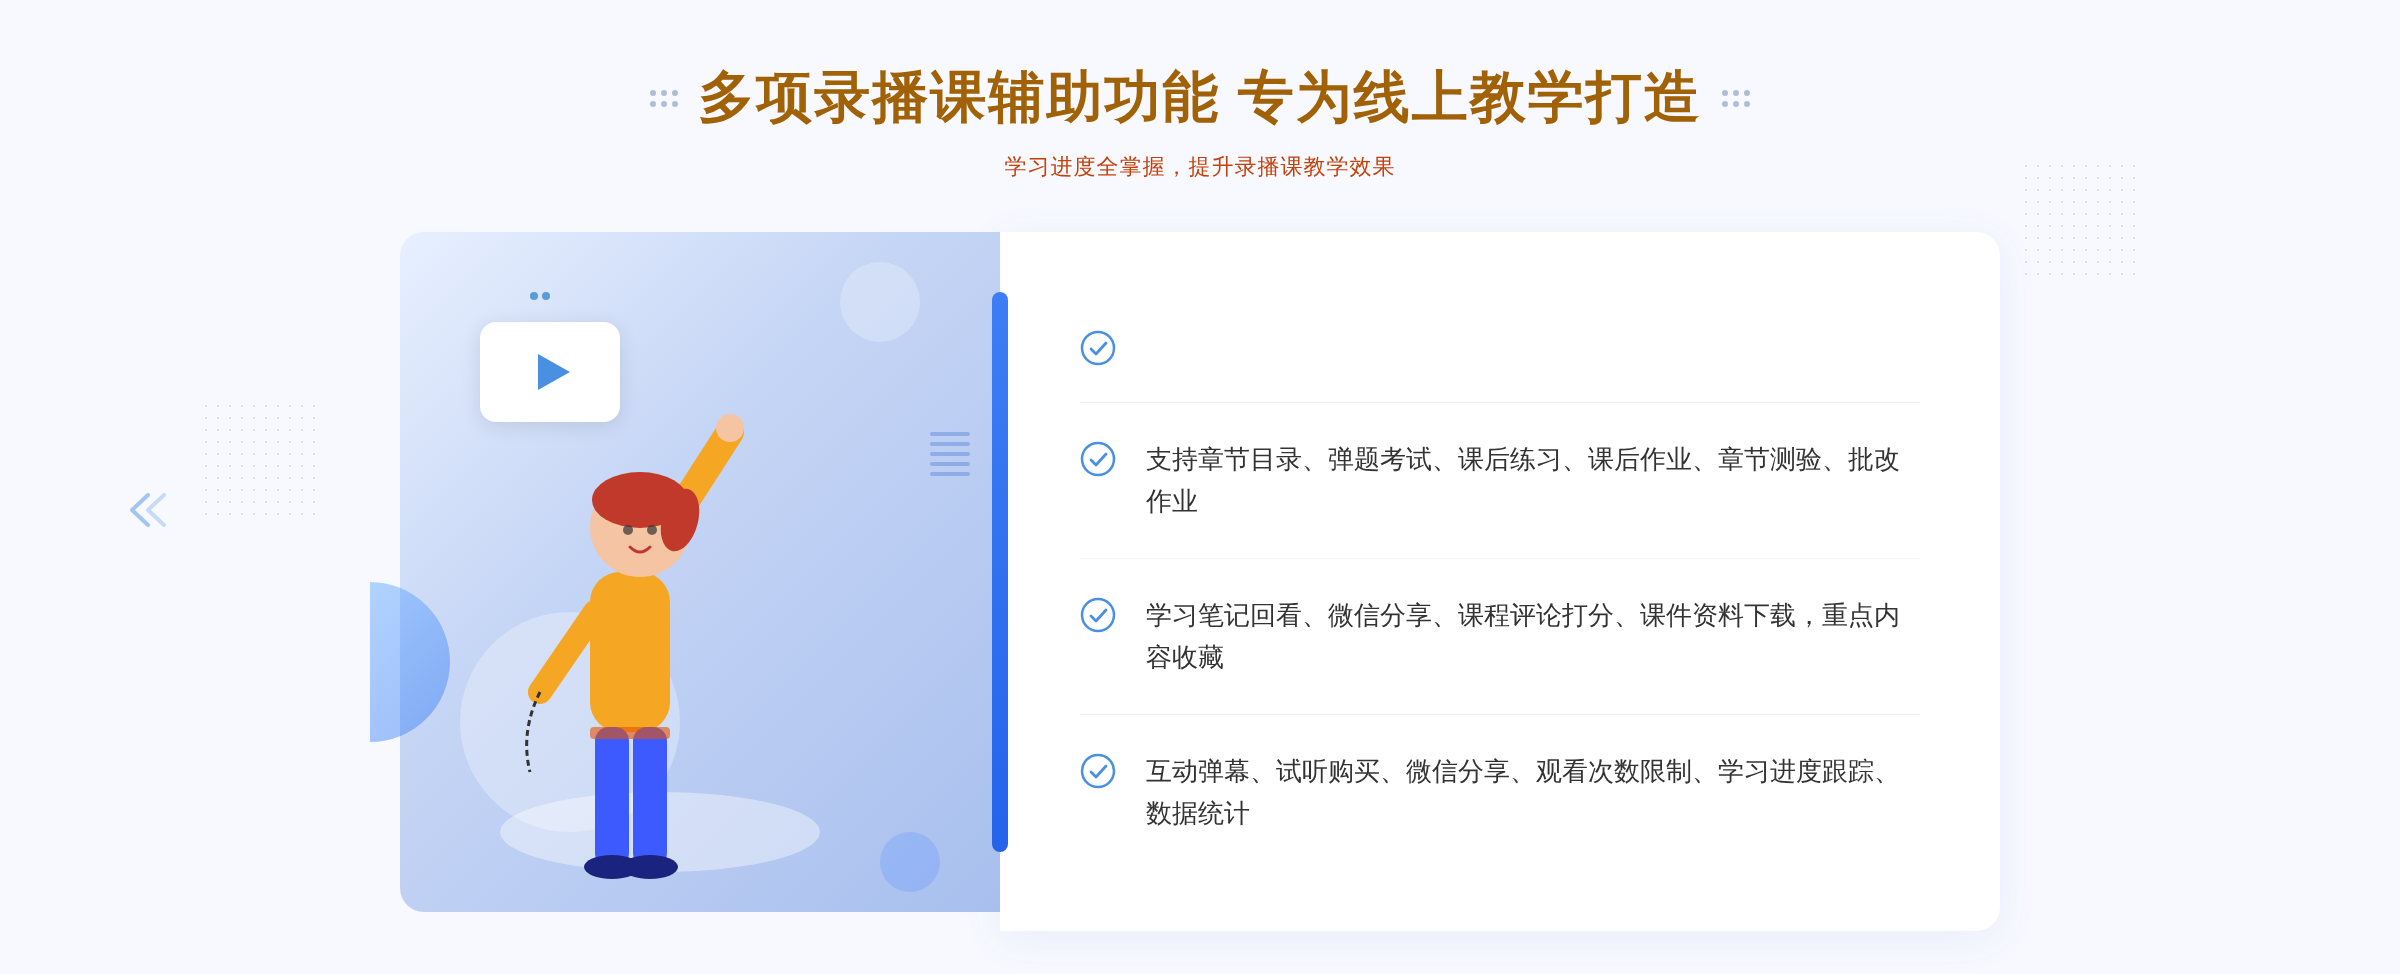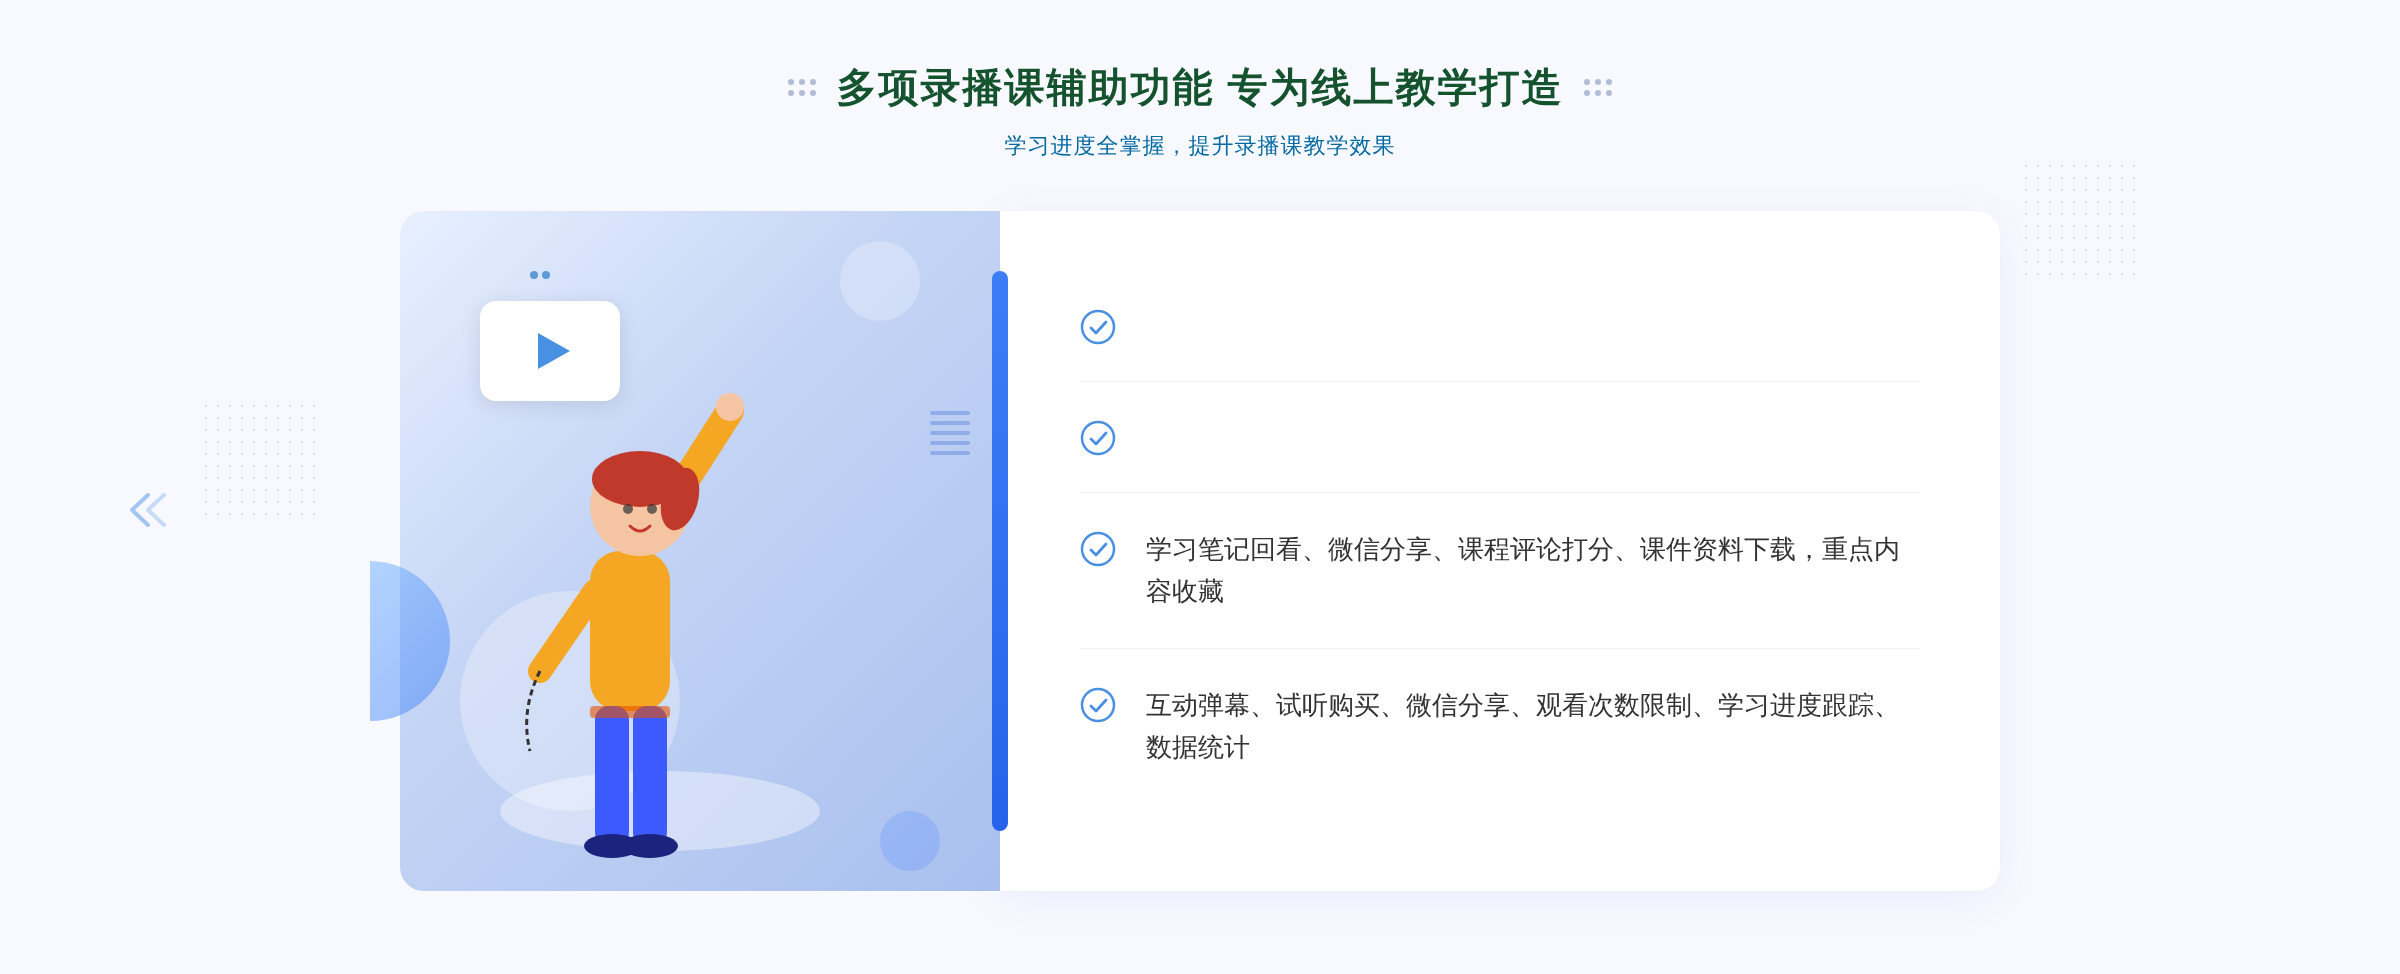--- a/index.html
+++ b/index.html
@@ -77,29 +77,29 @@
       height: 6px;
       background: #b0bcd8;
       border-radius: 50%;
     }
     .header-dots-row {
       display: flex;
       gap: 5px;
     }
 
     .main-title {
-      font-size: 40px;
+      font-size: 56px;
       font-weight: 700;
-      color: #14532d;
+      color: #a16207;
       letter-spacing: 2px;
     }
 
     .sub-title {
       font-size: 22px;
-      color: #0369a1;
+      color: #c2410c;
       margin-top: 16px;
       font-weight: 400;
       letter-spacing: 1px;
     }
 
     
     .content-area {
       display: flex;
       align-items: flex-start;
       width: 1600px;
@@ -394,20 +394,21 @@
         </div>
       </div>
 
       <div class="feature-item">
         <div class="check-icon">
           <svg viewBox="0 0 36 36" fill="none" xmlns="http://www.w3.org/2000/svg">
             <circle cx="18" cy="18" r="16" stroke="#4a90e2" stroke-width="2.5"></circle>
             <polyline points="11,19 16,24 26,13" stroke="#4a90e2" stroke-width="2.8" stroke-linecap="round" stroke-linejoin="round" fill="none"></polyline>
           </svg>
         </div>
+        <span class="feature-text">支持章节目录、弹题考试、课后练习、课后作业、章节测验、批改作业</span>
       </div>
 
       <div class="feature-item">
         <div class="check-icon">
           <svg viewBox="0 0 36 36" fill="none" xmlns="http://www.w3.org/2000/svg">
             <circle cx="18" cy="18" r="16" stroke="#4a90e2" stroke-width="2.5"></circle>
             <polyline points="11,19 16,24 26,13" stroke="#4a90e2" stroke-width="2.8" stroke-linecap="round" stroke-linejoin="round" fill="none"></polyline>
           </svg>
         </div>
         <span class="feature-text">学习笔记回看、微信分享、课程评论打分、课件资料下载，重点内容收藏</span>

